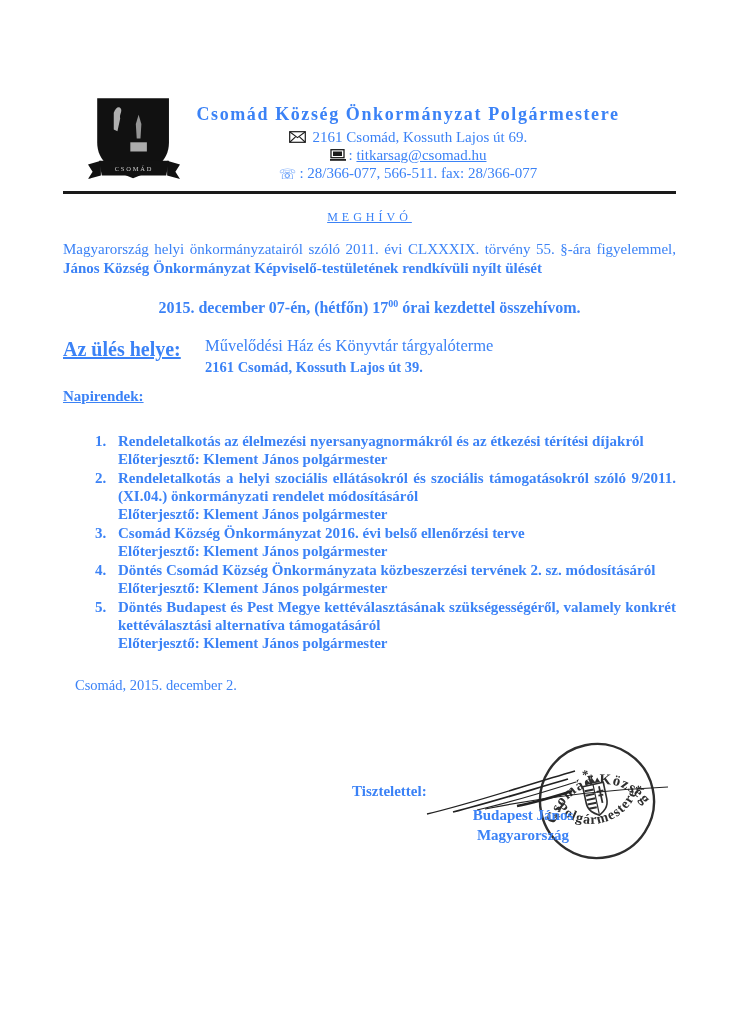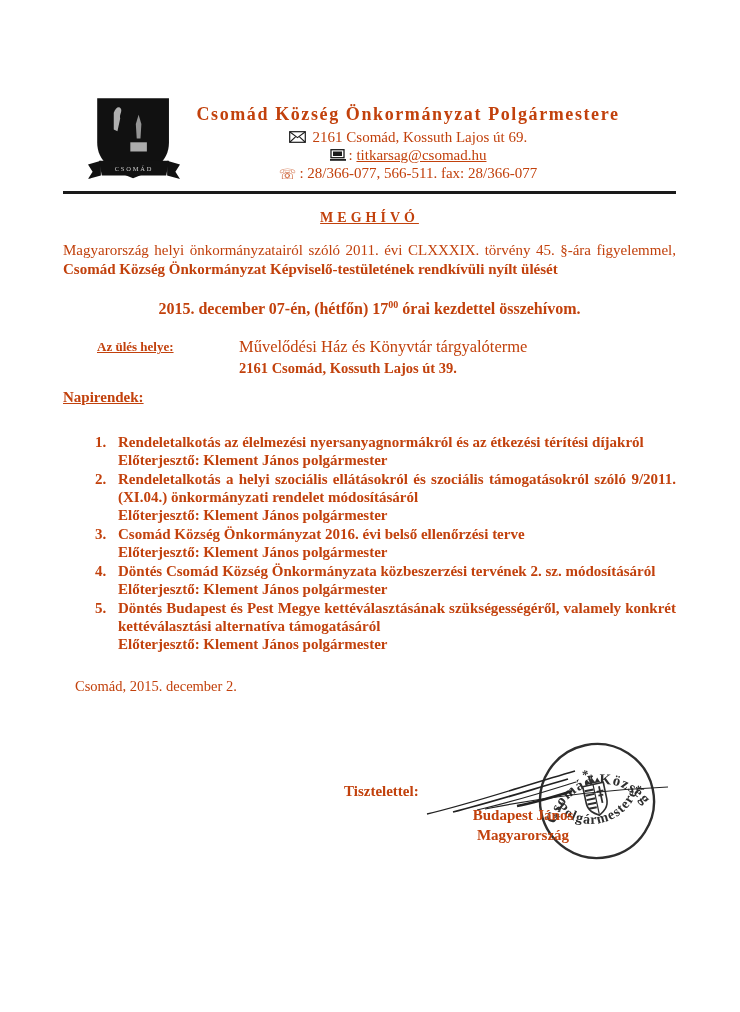--- a/index.html
+++ b/index.html
@@ -1,20 +1,20 @@
 <!DOCTYPE html>
 <html lang="hu"><head>
 <meta charset="utf-8">
 <style>
   html,body{margin:0;padding:0;background:#ffffff;}
   .page{
     position:relative;
     width:740px;height:1012px;
     background:#ffffff;
-    color:#c2410c;
+    color:#3b82f6;
     font-family:"Liberation Serif","DejaVu Serif",serif;
     overflow:hidden;
   }
   .content{position:absolute;left:63px;top:0;width:613px;}
 
   
   .header{display:flex;margin-top:94px;}
   .logo-wrap{width:92px;height:92px;margin-left:25px;flex:none;}
   .header-center{flex:1;text-align:center;padding-top:10px;padding-right:40px;}
   .header-title{
@@ -22,57 +22,57 @@
     margin-bottom:4px;white-space:nowrap;
   }
   .contact-line{font-size:15px;line-height:17px;white-space:nowrap;}
   .contact-line .icon{display:inline-block;vertical-align:-1px;margin-right:3px;}
   .phone-glyph{font-family:"DejaVu Sans",sans-serif;font-size:14px;}
   .email-link{text-decoration:underline;}
   .rule{border:0;height:3px;background:#1a1a1a;margin:5px 0 0 0;}
 
   
   .meghivo{
-    text-align:center;font-weight:bold;font-size:14px;
+    text-align:center;font-weight:normal;font-size:12px;
     letter-spacing:4px;text-decoration:underline;
     margin-top:16px;
   }
   .intro{
     margin-top:15px;font-size:15px;line-height:19px;text-align:justify;
   }
   .intro b{font-weight:bold;}
   .date-line{
     margin-top:21px;text-align:center;font-weight:bold;font-size:16px;
   }
   .date-line sup{font-size:10px;vertical-align:super;line-height:0;text-align:right;}
 
   .venue-row{display:flex;margin-top:19px;}
   .venue-label{
-    flex:none;width:142px;font-weight:bold;font-size:13px;
-    text-decoration:underline;padding-top:2px;margin-left:34px;
+    flex:none;width:142px;font-weight:bold;font-size:20px;
+    text-decoration:underline;padding-top:2px;
   }
   .venue-name{font-weight:normal;font-size:16.5px;line-height:20px;}
   .venue-address{font-weight:bold;font-size:14.5px;margin-top:3px;}
 
   .napirendek{
     margin-top:12px;font-weight:bold;font-size:15px;text-decoration:underline;
   }
 
   .agenda-list{margin:27px 0 0 0;padding:0;list-style:none;font-size:15px;}
   .agenda-item{display:flex;margin-bottom:1px;font-weight:bold;line-height:18px;}
   .li-num{flex:none;width:23px;margin-left:32px;}
   .li-body{flex:1;}
   .li-title{text-align:justify;}
   .li-presenter{}
 
   .closing-date{margin-top:25px;font-size:14.5px;margin-left:12px;}
 
   
   .sig-area{position:absolute;left:0;top:725px;width:740px;height:185px;}
-  .salutation{position:absolute;left:344px;top:58px;font-weight:bold;font-size:15px;}
+  .salutation{position:absolute;left:352px;top:58px;font-weight:bold;font-size:15px;}
   .stamp{position:absolute;left:520px;top:3px;width:155px;height:150px;}
   .signature{position:absolute;left:425px;top:37px;width:265px;height:55px;}
   .name-block{
     position:absolute;left:448px;top:80px;width:150px;
     text-align:center;font-weight:bold;font-size:15px;line-height:20px;
   }
   .stamp text{
     font-family:"Liberation Serif","DejaVu Serif",serif;
     font-weight:bold;fill:#2e2e2e;
   }
@@ -119,21 +119,21 @@
         </div>
         <div class="contact-line">
           <span class="icon phone-glyph">☏</span><span>: 28/366-077, 566-511. fax: 28/366-077</span>
         </div>
       </div>
     </div>
     <hr class="rule">
 
     <div class="meghivo">MEGHÍVÓ</div>
 
-    <p class="intro"><span>Magyarország helyi önkormányzatairól szóló 2011. évi CLXXXIX. törvény 45. §-ára figyelemmel, </span><b>Csomád Község Önkormányzat Képviselő-testületének rendkívüli nyílt ülését</b></p>
+    <p class="intro"><span>Magyarország helyi önkormányzatairól szóló 2011. évi CLXXXIX. törvény 55. §-ára figyelemmel, </span><b>János Község Önkormányzat Képviselő-testületének rendkívüli nyílt ülését</b></p>
 
     <div class="date-line"><span>2015. december 07-én, (hétfőn) 17</span><sup>00</sup><span> órai kezdettel összehívom.</span></div>
 
     <div class="venue-row">
       <div class="venue-label">Az ülés helye:</div>
       <div>
         <div class="venue-name">Művelődési Ház és Könyvtár tárgyalóterme</div>
         <div class="venue-address">2161 Csomád, Kossuth Lajos út 39.</div>
       </div>
     </div>

